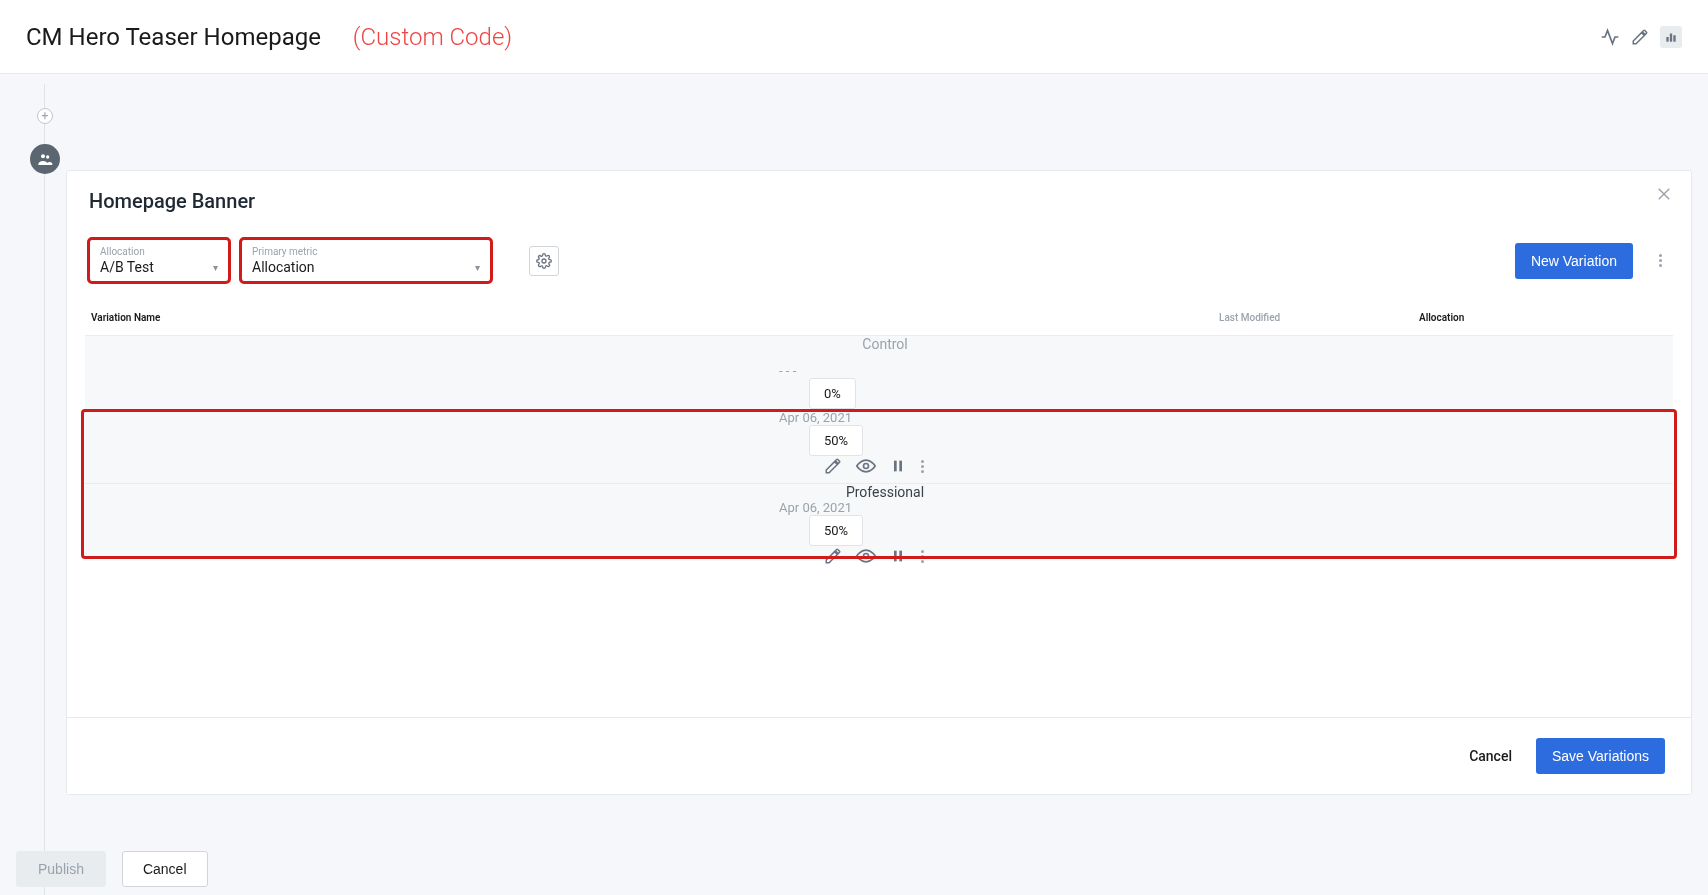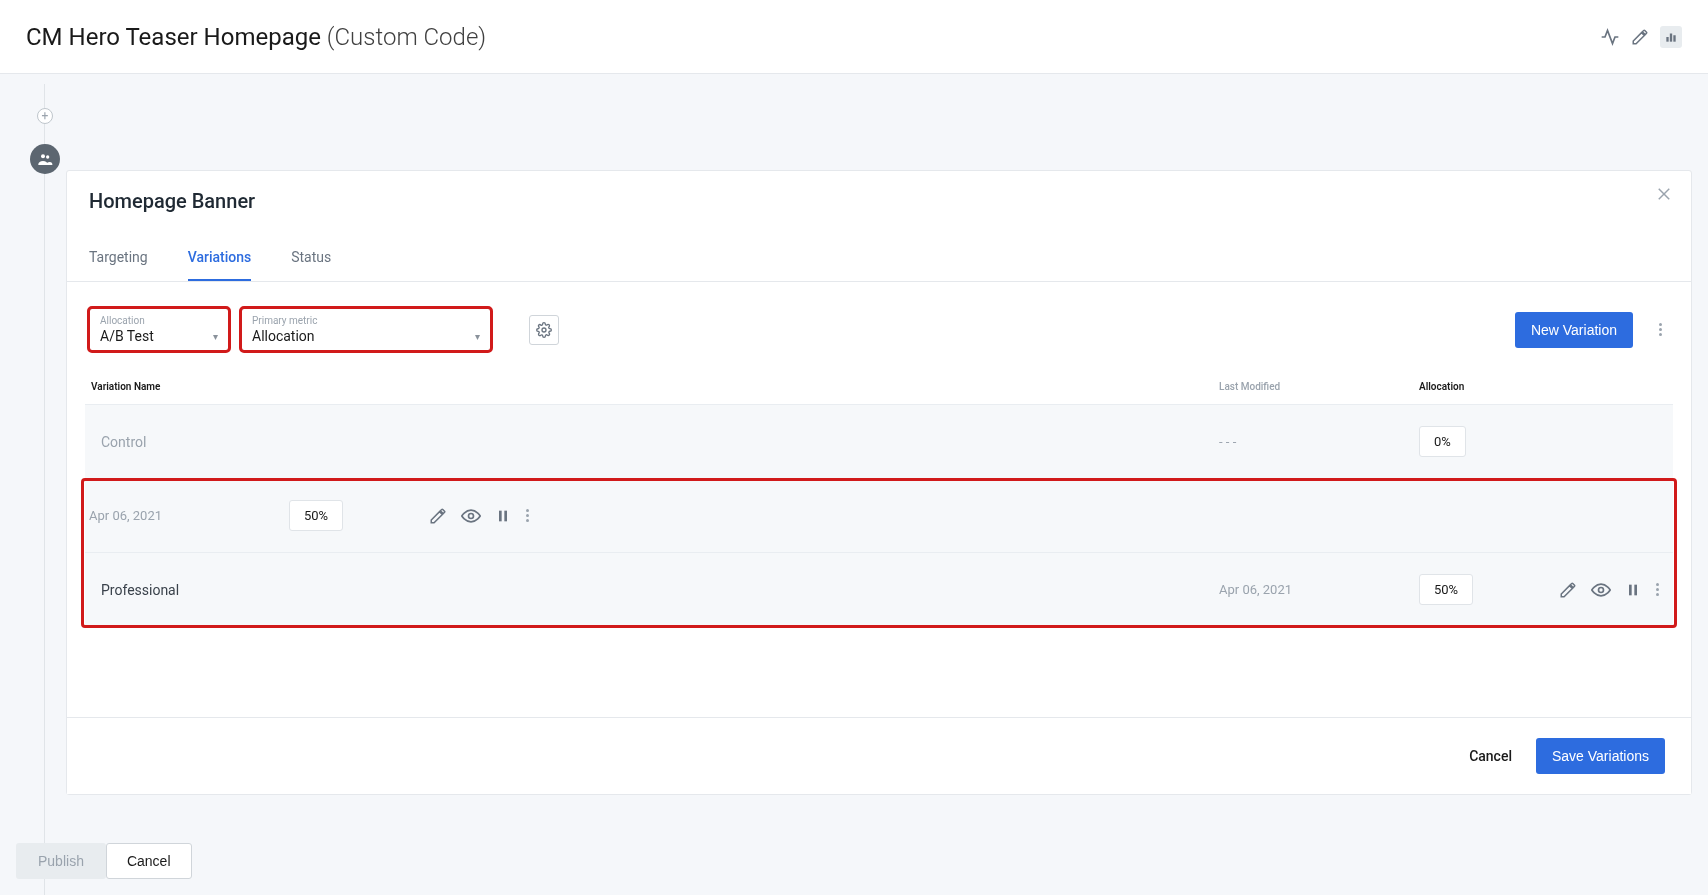--- a/index.html
+++ b/index.html
@@ -23,22 +23,23 @@
     align-items: center;
     justify-content: space-between;
     height: 74px;
   }
   .page-title {
     font-size: 24px;
     font-weight: 400;
     color: #1a1a1a;
   }
   .page-title .muted {
-    color: #404040;
+    color: #ef4444;
     font-weight: 300;
+    margin-left: 26px;
   }
   .header-actions {
     display: flex;
     gap: 10px;
     align-items: center;
   }
   .header-icon {
     width: 20px;
     height: 20px;
     display: inline-flex;
@@ -242,20 +243,21 @@
   .col-mod  { width: 200px; font-weight: 500; color: #9aa3ad; }
   .col-alloc{ width: 250px; font-weight: 600; color: #1a1a1a; }
 
   .row {
     display: flex;
     align-items: center;
     background: #f6f8fa;
     border-top: 1px solid #e9edf1;
     height: 74px;
     padding: 0 4px;
+    flex-direction: column;
   }
   .row .cell-name { flex: 1; padding-left: 12px; font-size: 14px; color: #3a424b; }
   .row .cell-name.muted { color: #9aa3ad; }
   .row .cell-mod { width: 200px; font-size: 13px; color: #9aa3ad; }
   .row .cell-alloc { width: 140px; }
   .alloc-box {
     display: inline-block;
     background: #fff;
     border: 1px solid #e0e4e8;
     border-radius: 3px;
@@ -293,22 +295,23 @@
   .link-cancel {
     font-size: 14px;
     color: #1a1a1a;
     font-weight: 500;
     cursor: pointer;
   }
 
   .page-footer {
     position: absolute;
     left: 16px;
-    bottom: 16px;
-    display: flex;
+    bottom: 8px;
+    display: flex;
+    gap: 16px;
     align-items: flex-start;
   }
   .btn-disabled {
     background: #e8ecef;
     color: #9aa3ad;
     border: none;
     padding: 10px 22px;
     border-radius: 3px;
     font-size: 14px;
     font-weight: 500;
@@ -371,25 +374,20 @@
   <div class="panel-header">
     <div class="panel-title">Homepage Banner</div>
     <div class="close-x">
       <svg width="18" height="18" viewBox="0 0 24 24" fill="none" stroke="currentColor" stroke-width="2">
           <line x1="5" y1="5" x2="19" y2="19"></line>
           <line x1="19" y1="5" x2="5" y2="19"></line>
         </svg>
     </div>
   </div>
 
-  <div class="tabs">
-    <div class="tab">Targeting</div>
-    <div class="tab active">Variations</div>
-    <div class="tab">Status</div>
-  </div>
 
   <div class="controls-row">
     <div class="field alloc highlight">
       <span class="field-label">Allocation</span>
       <div class="field-row">
         <span class="field-value">A/B Test</span>
         <span class="caret">▾</span>
       </div>
     </div>
     <div class="field metric highlight">

